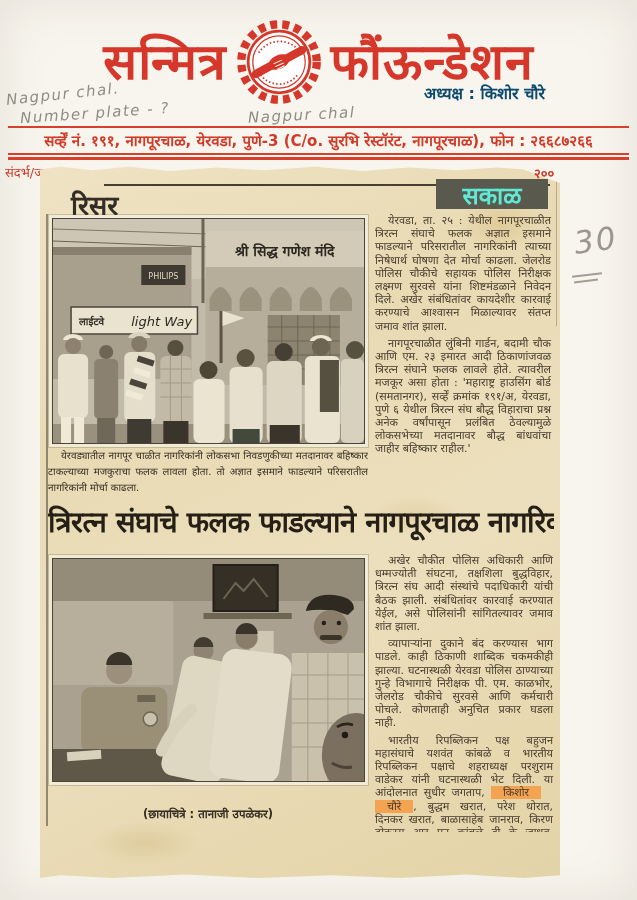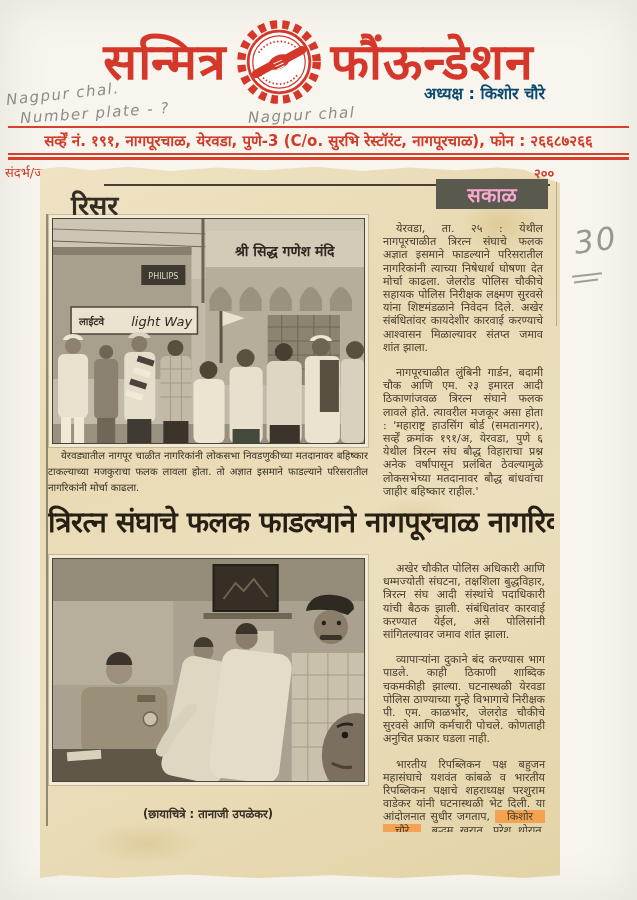--- a/index.html
+++ b/index.html
@@ -64,39 +64,39 @@
   #stain2 { left:50px; top:655px; width:110px; height:44px;
     background:radial-gradient(ellipse at center, rgba(180,140,60,.18), transparent 70%); }
   #stain3 { left:330px; top:330px; width:90px; height:40px;
     background:radial-gradient(ellipse at center, rgba(185,145,60,.15), transparent 70%); }
 
   .clip-rule-top { left:64px; top:18px; width:446px; height:2px; background:#473f33; }
   .section-header { left:3px; top:20px; font-size:27px; font-weight:bold; color:#332d25;
     font-family:"DejaVu Serif", serif;margin-left:28px; }
   .masthead {
     left:396px; top:13px; width:112px; height:30px; background:#59594d;
-    color:#f9a8d4; font-size:20px; font-weight:bold;
+    color:#5eead4; font-size:24px; font-weight:bold;
     display:flex; align-items:center; justify-content:center;
   }
   .col-rule { left:6px; top:48px; width:2px; height:612px; background:rgba(60,52,40,.5); }
   .clip-right-edge { left:516px; top:10px; width:1px; height:150px; background:rgba(70,60,45,.3); }
 
   .photoframe {
     background:#f1ead5; padding:3px; box-sizing:border-box;
     box-shadow:0 0 0 1px rgba(90,80,60,.25);
   }
   #photo1 { left:9px; top:49px; width:319px; height:232px; }
   #photo2 { left:9px; top:389px; width:319px; height:230px; }
   .photoframe svg { display:block; width:100%; height:100%; border:1px solid #4a443a; box-sizing:border-box; }
 
   .newsbody {
     font-size:11px; line-height:13.2px; color:#453b2b;
     text-align:justify; overflow:hidden;
   }
-  .newsbody p { margin:12px; text-indent:13px; }
+  .newsbody p { margin:4px; text-indent:13px; }
   #article-top    { left:331px; top:44px;  width:184px; height:292px; }
   #article-bottom { left:331px; top:384px; width:186px; height:282px; }
   .hl { background:#f4a352; padding:0 12px; box-decoration-break:clone; }
 
   .photocaption {
     font-size:10px; font-weight:normal; line-height:15.8px; color:#372f23;
     text-align:justify; overflow:hidden;
   }
   .photocaption .cap-text { text-indent:13px; display:block; }
   #caption1 { left:8px; top:282px; width:320px; height:50px; }

